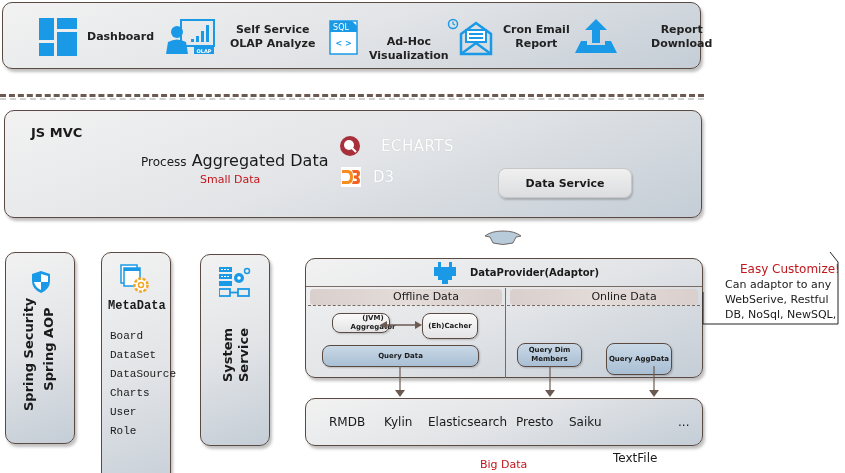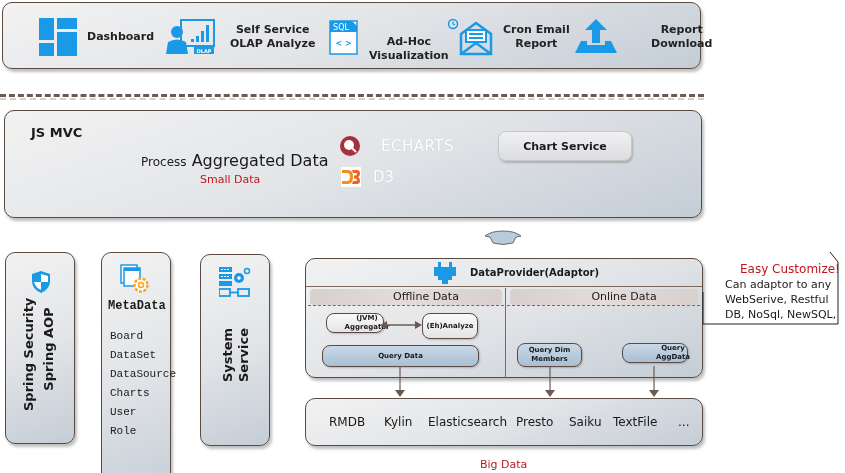--- a/index.html
+++ b/index.html
@@ -166,21 +166,21 @@
 
   <div class="abs" style="left:336px; top:56px; display:flex; align-items:center;">
     <svg width="20" height="20" viewBox="0 0 20 20">
       <rect x="0" y="0" width="20" height="20" fill="#fff"></rect>
       <path d="M1 3 L7 3 Q12 3 12 10 Q12 17 7 17 L1 17 L1 14 L6 14 Q9 14 9 10 Q9 6 6 6 L1 6 Z" fill="#f68e1e"></path>
       <path d="M11 3 L16 3 Q19 3 19 6.5 Q19 9 17 10 Q19 11 19 13.5 Q19 17 16 17 L11 17 L12 14 L15 14 Q16 14 16 13 Q16 11.5 14 11.5 L13 11.5 L13 8.5 L14 8.5 Q16 8.5 16 7 Q16 6 15 6 L12 6 Z" fill="#f26322"></path>
     </svg>
     <span style="margin-left:12px; font-size:15px; color:#ffffff; text-shadow:0 0 1px #bbb;">D3</span>
   </div>
 
-  <div class="service-btn" style="left:493px; top:20px;">Chart Service</div>
+  <div class="service-btn" style="left:493px; top:57px;">Data Service</div>
 </div>
 
 <svg id="connector" class="abs" width="40" height="18" viewBox="0 0 40 18">
   <path d="M2 8 Q8 3 20 3 Q32 3 38 8 L33 9 L30 15 Q20 18 10 15 L7 9 Z" fill="#b8cbdb" stroke="#5a4a42" stroke-width="0.8"></path>
 </svg>
 
 <div class="panel col-panel" style="left:5px; top:252px; width:70px; height:192px;">
   <svg class="abs" style="left:25px; top:18px;" width="20" height="22" viewBox="0 0 20 22">
     <path d="M10 0 L19 3 L19 10 Q19 18 10 22 Q1 18 1 10 L1 3 Z" fill="#1a9ae6"></path>
     <path d="M10 3 L10 11 L17 11 L17 5 Z" fill="#fff"></path>
@@ -242,53 +242,53 @@
     </svg>
     <div class="dp-title">DataProvider(Adaptor)</div>
   </div>
 
   <div class="section-head" style="left:4px; top:30px; width:192px;">Offline Data</div>
   <div class="section-head" style="left:204px; top:30px; width:188px;">Online Data</div>
   <div class="dp-dash" style="left:2px; width:196px;"></div>
   <div class="dp-dash" style="left:201px; width:193px;"></div>
   <div class="dp-divider"></div>
 
-  <div class="mini-box" style="left:20px; top:54px; width:58px; height:20px;padding-left:24px;">
+  <div class="mini-box" style="left:26px; top:54px; width:58px; height:20px;padding-left:24px;">
     <span><span>(JVM)</span><br><span>Aggregator</span></span>
   </div>
   <svg class="abs" style="left:74px; top:60px;" width="42" height="12" viewBox="0 0 42 12">
     <line x1="5" y1="6" x2="37" y2="6" stroke="#6b5a52" stroke-width="1.5"></line>
     <path d="M0 6 L7 2 L7 10 Z" fill="#6b5a52"></path>
     <path d="M42 6 L35 2 L35 10 Z" fill="#6b5a52"></path>
   </svg>
-  <div class="mini-box" style="left:116px; top:54px; width:56px; height:26px;">(Eh)Analyze</div>
+  <div class="mini-box" style="left:116px; top:54px; width:56px; height:26px;">(Eh)Cacher</div>
   <div class="mini-box blue" style="left:16px; top:86px; width:157px; height:22px;">Query Data</div>
 
   <div class="mini-box blue" style="left:211px; top:84px; width:65px; height:24px;">
     <span><span>Query Dim</span><br><span>Members</span></span>
   </div>
-  <div class="mini-box blue" style="left:316px; top:84px; width:66px; height:20px;padding-left:36px;">Query AggData</div>
+  <div class="mini-box blue" style="left:300px; top:84px; width:66px; height:32px;">Query AggData</div>
 </div>
 
 <svg class="abs" style="left:390px; top:366px;" width="280" height="34" viewBox="0 0 280 34">
   <line x1="10" y1="0" x2="10" y2="26" stroke="#6b5a52" stroke-width="1.2"></line>
   <path d="M5 24 L15 24 L10 31 Z" fill="#6b5a52"></path>
   <line x1="160" y1="0" x2="160" y2="26" stroke="#6b5a52" stroke-width="1.2"></line>
   <path d="M155 24 L165 24 L160 31 Z" fill="#6b5a52"></path>
   <line x1="264" y1="0" x2="264" y2="26" stroke="#6b5a52" stroke-width="1.2"></line>
   <path d="M259 24 L269 24 L264 31 Z" fill="#6b5a52"></path>
 </svg>
 
 <div id="sources-panel" class="panel">
   <span class="source-item" style="left:23px;">RMDB</span>
   <span class="source-item" style="left:78px;">Kylin</span>
   <span class="source-item" style="left:122px;">Elasticsearch</span>
   <span class="source-item" style="left:210px;">Presto</span>
   <span class="source-item" style="left:263px;">Saiku</span>
-  <span class="source-item" style="left:307px;">TextFile</span>
+  <span class="source-item" style="left:307px;margin-top:36px;">TextFile</span>
   <span class="source-item" style="left:372px;">...</span>
 </div>
 <div class="abs big-data">Big Data</div>
 
 <svg class="abs" style="left:700px; top:252px;" width="145" height="80" viewBox="0 0 145 80">
   <polyline points="3,72 138,72 138,10 130,0" fill="none" stroke="#222" stroke-width="1"></polyline>
   <line x1="3" y1="40" x2="3" y2="72" stroke="#222" stroke-width="1"></line>
 </svg>
 <div class="abs callout-title">Easy Customize!</div>
 <div class="abs callout-body">

